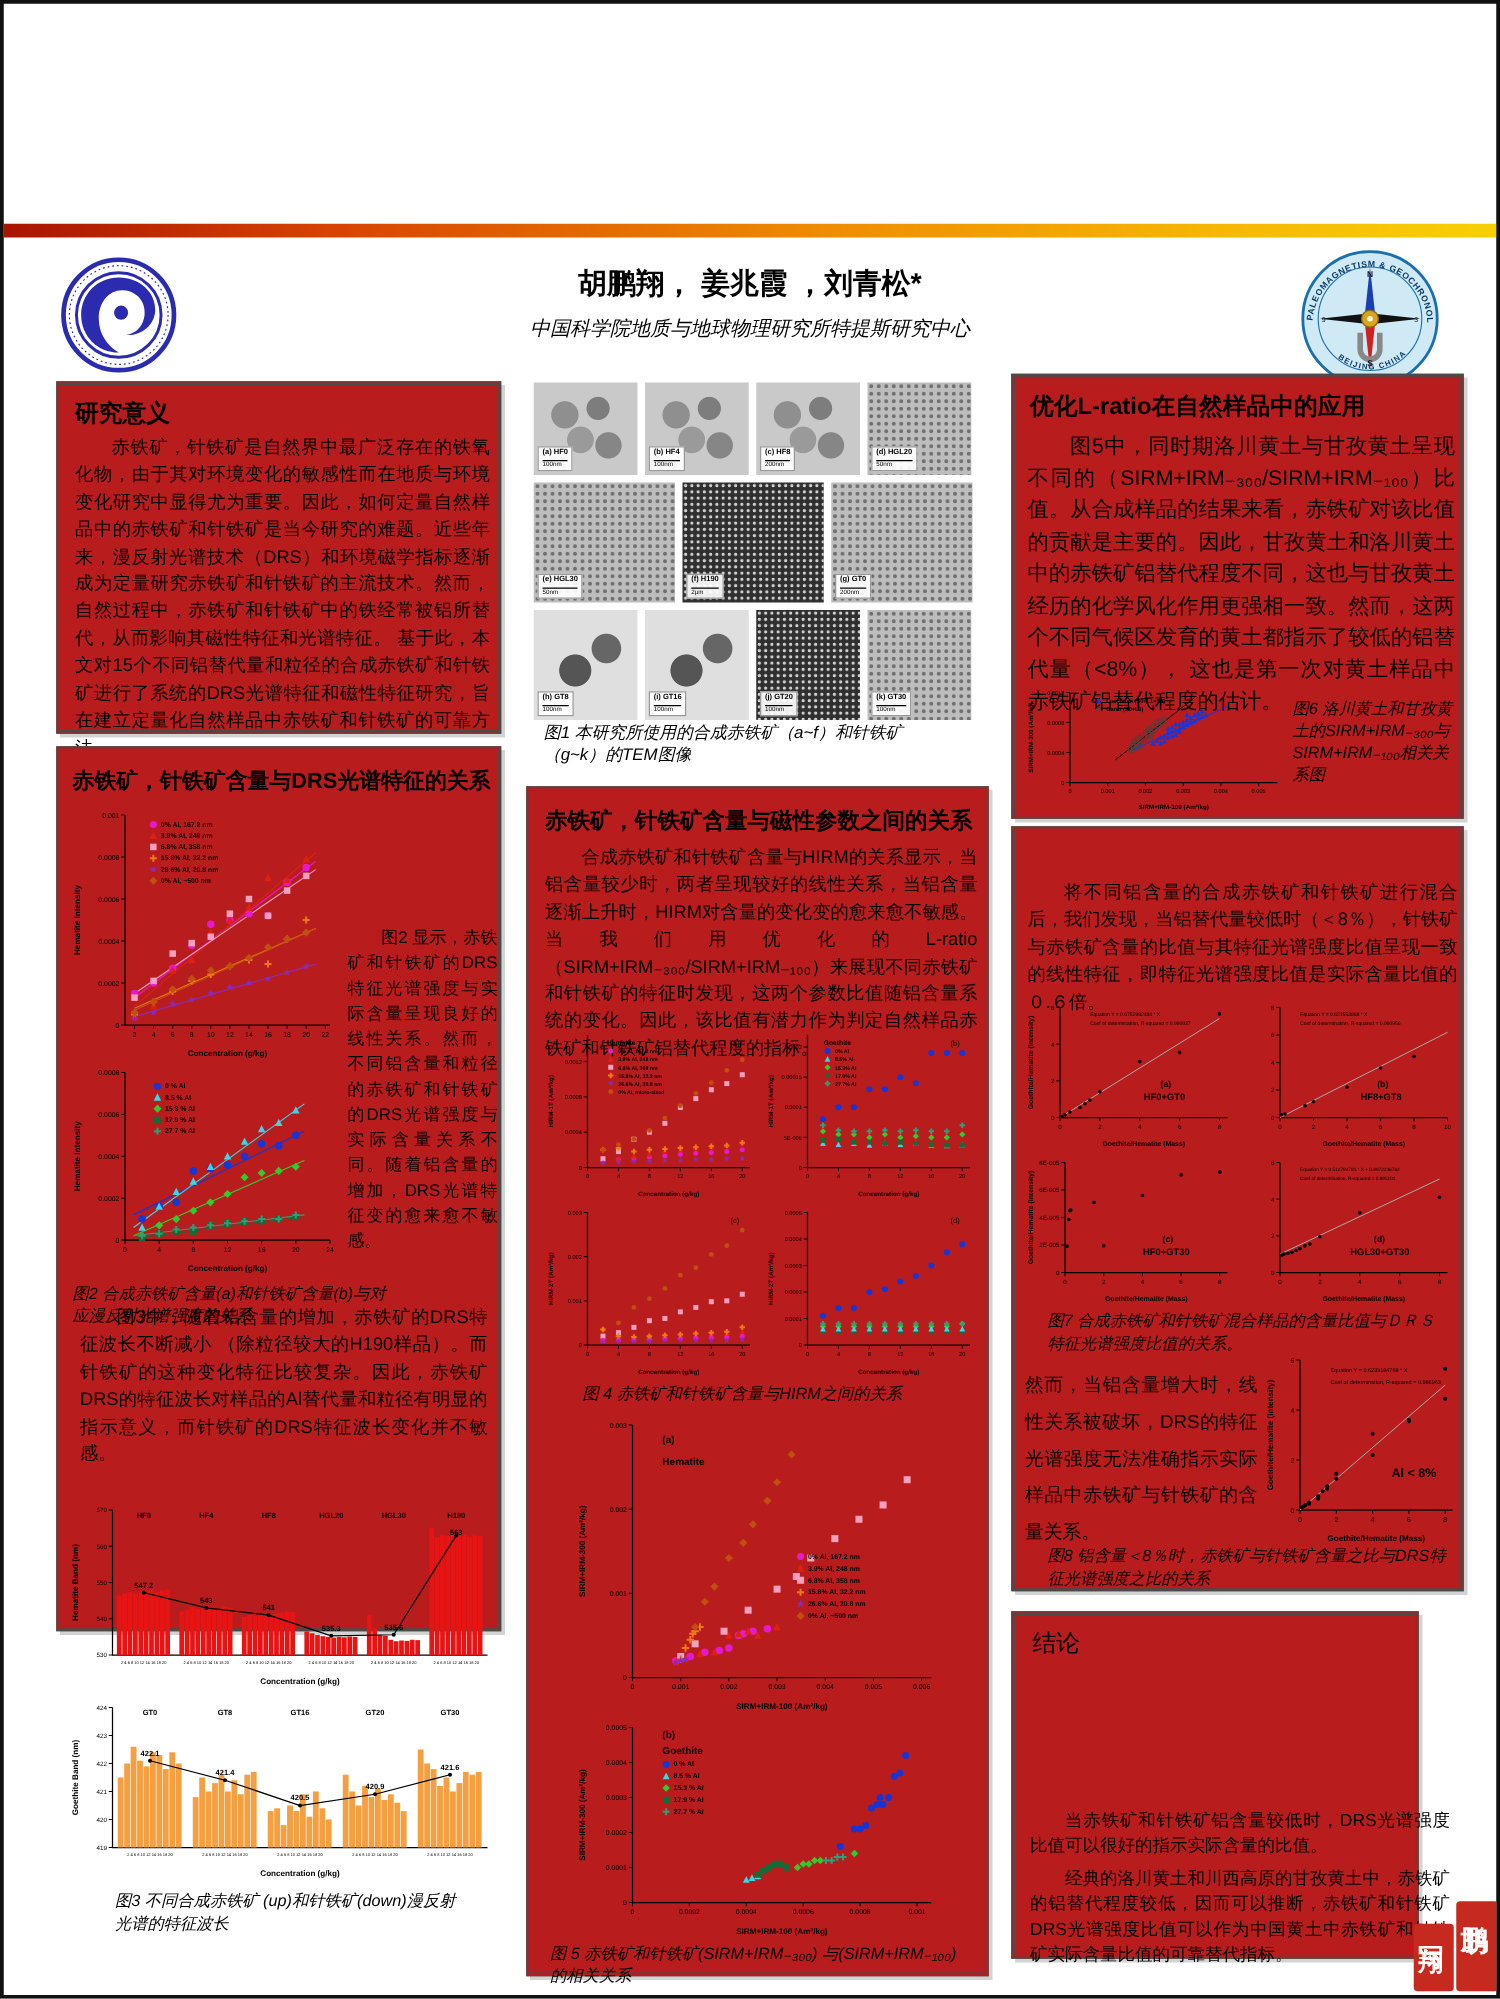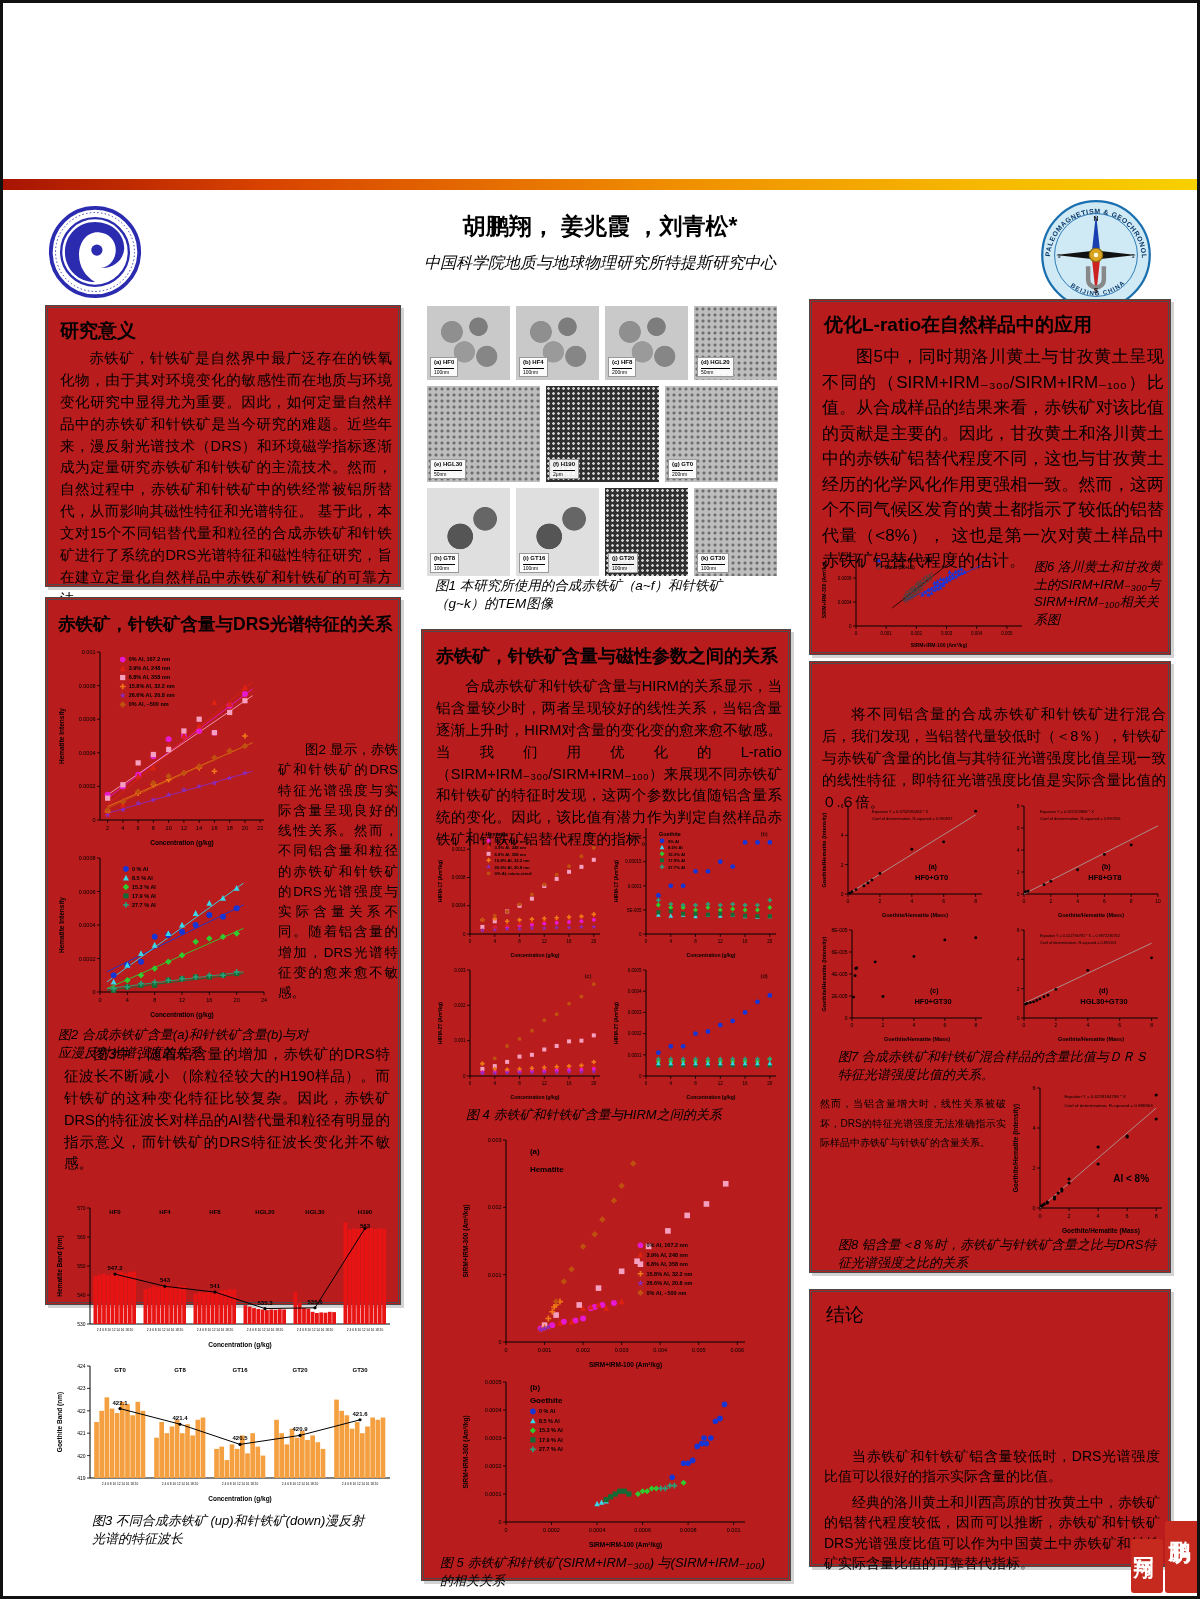--- a/index.html
+++ b/index.html
@@ -1293,21 +1293,21 @@
         <circle cx="53.92857142857143" cy="73.26666666666667" r="1.4400000000000002" fill="#000000"></circle>
         <circle cx="61.9047619047619" cy="67.4" r="1.4400000000000002" fill="#000000"></circle>
         <circle cx="93.8095238095238" cy="48.333333333333336" r="1.4400000000000002" fill="#000000"></circle>
         <circle cx="157.6190476190476" cy="35.866666666666674" r="1.4400000000000002" fill="#000000"></circle>
         <text x="46.08" y="15.04" font-size="3.8" text-anchor="start" font-weight="normal" fill="#000">Equation Y = 0.512794781 * X + 0.9972236762</text>
         <text x="46.08" y="22.08" font-size="3.8" text-anchor="start" font-weight="normal" fill="#000">Coef of determination, R-squared = 0.895101</text>
         <text x="105.04" y="71.36" font-size="7" text-anchor="start" font-weight="bold" fill="#000">(d)</text>
         <text x="86.28" y="81.92" font-size="7.5" text-anchor="start" font-weight="bold" fill="#000">HGL30+GT30</text>
       </svg>
     <div class="cap abs" style="left:26px;top:384px;width:322px;">图7  合成赤铁矿和针铁矿混合样品的含量比值与ＤＲＳ特征光谱强度比值的关系。</div>
-    <div class="body-txt abs" style="left:8px;top:430px;width:186px;font-size:10px;line-height:1.95;">然而，当铝含量增大时，线性关系被破坏，DRS的特征光谱强度无法准确指示实际样品中赤铁矿与针铁矿的含量关系。</div>
+    <div class="body-txt abs" style="left:8px;top:430px;width:186px;font-size:15px;line-height:1.95;">然而，当铝含量增大时，线性关系被破坏，DRS的特征光谱强度无法准确指示实际样品中赤铁矿与针铁矿的含量关系。</div>
     <svg class="abs" style="left:198px;top:414px;" width="160" height="158">
         <path d="M30 10L30 130L152 130" fill="none" stroke="#000" stroke-width="1"></path>
         <line x1="27" y1="130" x2="30" y2="130" stroke="#000" stroke-width="0.8"></line>
         <text x="25.5" y="132.09" text-anchor="end" font-size="5.5">0</text>
         <line x1="27" y1="90" x2="30" y2="90" stroke="#000" stroke-width="0.8"></line>
         <text x="25.5" y="92.09" text-anchor="end" font-size="5.5">2</text>
         <line x1="27" y1="50" x2="30" y2="50" stroke="#000" stroke-width="0.8"></line>
         <text x="25.5" y="52.09" text-anchor="end" font-size="5.5">4</text>
         <line x1="27" y1="10" x2="30" y2="10" stroke="#000" stroke-width="0.8"></line>
         <text x="25.5" y="12.09" text-anchor="end" font-size="5.5">6</text>
@@ -1342,21 +1342,21 @@
         <circle cx="117.14285714285714" cy="59" r="1.6" fill="#000000"></circle>
         <circle cx="146.1904761904762" cy="16.999999999999986" r="1.6" fill="#000000"></circle>
         <circle cx="146.1904761904762" cy="41" r="1.6" fill="#000000"></circle>
         <text x="54.400000000000006" y="19.6" font-size="4.4" text-anchor="start" font-weight="normal" fill="#000">Equation Y = 0.6239184768 * X</text>
         <text x="54.400000000000006" y="29.2" font-size="4.4" text-anchor="start" font-weight="normal" fill="#000">Coef of determination, R-squared = 0.986963</text>
         <text x="103.2" y="103.60000000000001" font-size="10" text-anchor="start" font-weight="bold" fill="#000">Al &lt; 8%</text>
       </svg>
     <div class="cap abs" style="left:26px;top:572px;width:322px;">图8  铝含量＜8％时，赤铁矿与针铁矿含量之比与DRS特征光谱强度之比的关系</div>
   </div>
 
-  <div class="box" style="left:806px;top:1286px;width:362px;height:278px;">
+  <div class="box" style="left:806px;top:1286px;width:326px;height:278px;">
     <div class="sec-title abs" style="left:14px;top:10px;font-size:19px;font-weight:normal;">结论</div>
     <div class="body-txt indent abs" style="left:12px;top:154px;width:336px;font-size:14px;line-height:1.45;">当赤铁矿和针铁矿铝含量较低时，DRS光谱强度比值可以很好的指示实际含量的比值。</div>
     <div class="body-txt indent abs" style="left:12px;top:200px;width:336px;font-size:14px;line-height:1.45;">经典的洛川黄土和川西高原的甘孜黄土中，赤铁矿的铝替代程度较低，因而可以推断，赤铁矿和针铁矿DRS光谱强度比值可以作为中国黄土中赤铁矿和针铁矿实际含量比值的可靠替代指标。</div>
   </div>
 
   <div class="stamp" style="left:1128px;top:1536px;width:32px;height:54px;font-size:20px;line-height:1.25;padding-top:2px;">
     <span style="writing-mode:vertical-rl;">翔写</span>
   </div>
   <div class="stamp" style="left:1162px;top:1518px;width:34px;height:72px;font-size:22px;line-height:1.3;padding-top:3px;">
     <span style="writing-mode:vertical-rl;">胡鹏</span>

